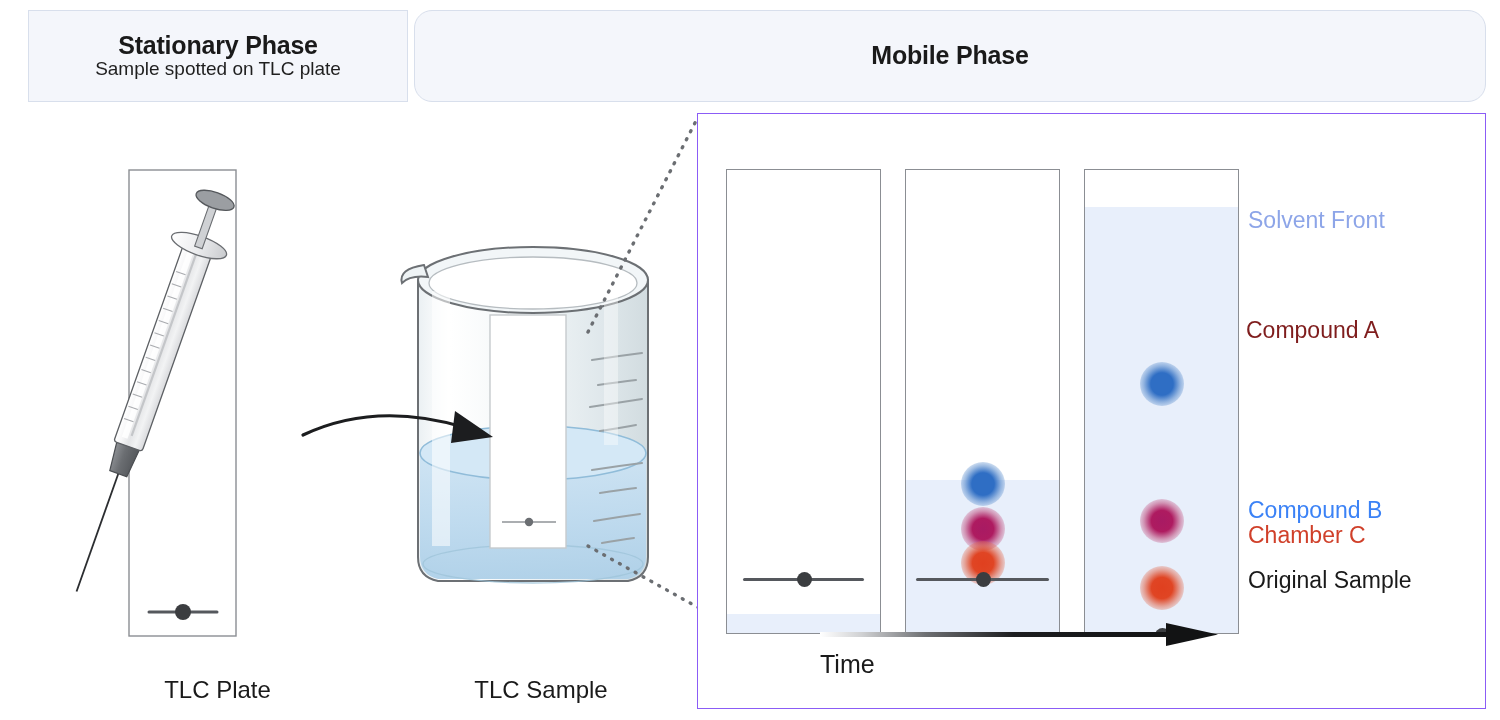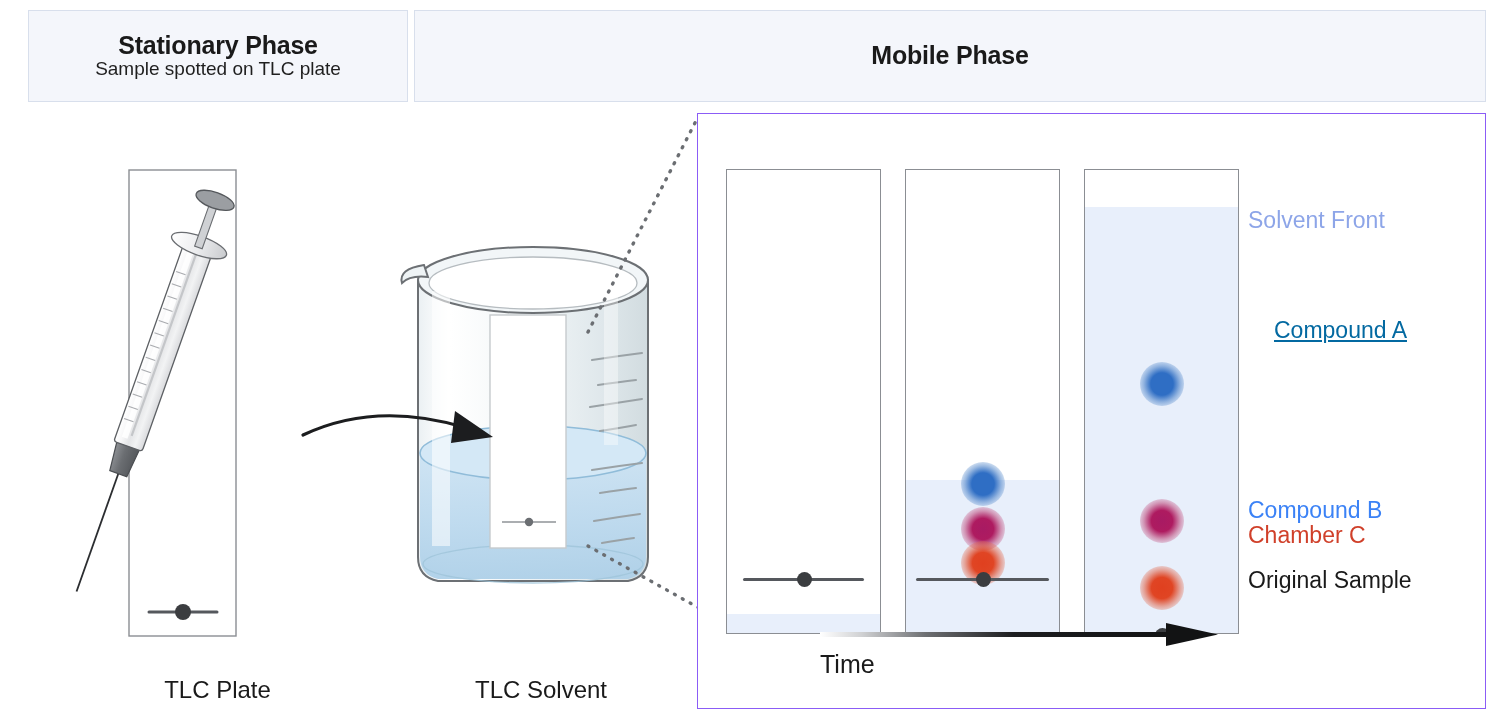--- a/index.html
+++ b/index.html
@@ -38,21 +38,21 @@
     line-height: 1.1;
     letter-spacing: -0.2px;
   }
   .banner-sub {
     font-size: 19px;
     color: #1f1f1f;
     line-height: 1.1;
     margin-top: 0;
   }
   #banner-stationary { left: 28px;  top: 10px; width: 380px; height: 92px; }
-  #banner-mobile     { left: 414px; top: 10px; width: 1072px; height: 92px; }
+  #banner-mobile     { left: 414px; top: 10px; width: 1072px; height: 92px; border-radius: 18px; }
 
   
   #zoom-panel {
     position: absolute;
     left: 697px;
     top: 113px;
     width: 789px;
     height: 596px;
     box-sizing: border-box;
     border: 1px solid #8b5cf6;
@@ -291,21 +291,21 @@
     <div class="tlc-plate" style="left:386px; top:55px; width:155px; height:465px;">
       <div class="solvent-fill" style="height:92%;"></div>
       <div class="spot spot-a" style="left:50%; top:214px;"></div>
       <div class="spot spot-b" style="left:50%; top:351px;"></div>
       <div class="spot spot-c" style="left:50%; top:418px;"></div>
 
       <div class="origin-dot" style="left:70px; top:458px;"></div>
     </div>
 
     <div class="side-label" style="left:550px; top:95px;  color:#8da5e8;">Solvent Front</div>
-    <div class="side-label" style="left:576px; top:205px; color:#0369a1;text-decoration:underline;">Compound A</div>
+    <div class="side-label" style="left:548px; top:205px; color:#7f1d1d;">Compound A</div>
     <div class="side-label" style="left:550px; top:342px; color:#3b82f6;margin-top:43px;">Compound B</div>
     <div class="side-label" style="left:550px; top:410px; color:#d0402a;">Chamber C</div>
     <div class="side-label" style="left:550px; top:455px; color:#1a1a1a;">Original Sample</div>
   </div>
 
   <svg id="time-arrow">
     <defs>
       <linearGradient id="timeGrad" x1="0" y1="0" x2="1" y2="0">
         <stop offset="0%" stop-color="#ffffff"></stop>
         <stop offset="12%" stop-color="#cfd0d2"></stop>
@@ -313,15 +313,15 @@
         <stop offset="55%" stop-color="#1d1e20"></stop>
         <stop offset="100%" stop-color="#121314"></stop>
       </linearGradient>
     </defs>
     <rect x="0" y="10" width="352" height="5" fill="url(#timeGrad)"></rect>
     <path d="M346 1 L398 12.5 L346 24 Z" fill="#121314"></path>
   </svg>
   <div id="time-label">Time</div>
 
   <div class="caption" id="caption-plate">TLC Plate</div>
-  <div class="caption" id="caption-chamber">TLC Solvent</div>
+  <div class="caption" id="caption-chamber">TLC Sample</div>
 
 </div>
 
 </body></html>

